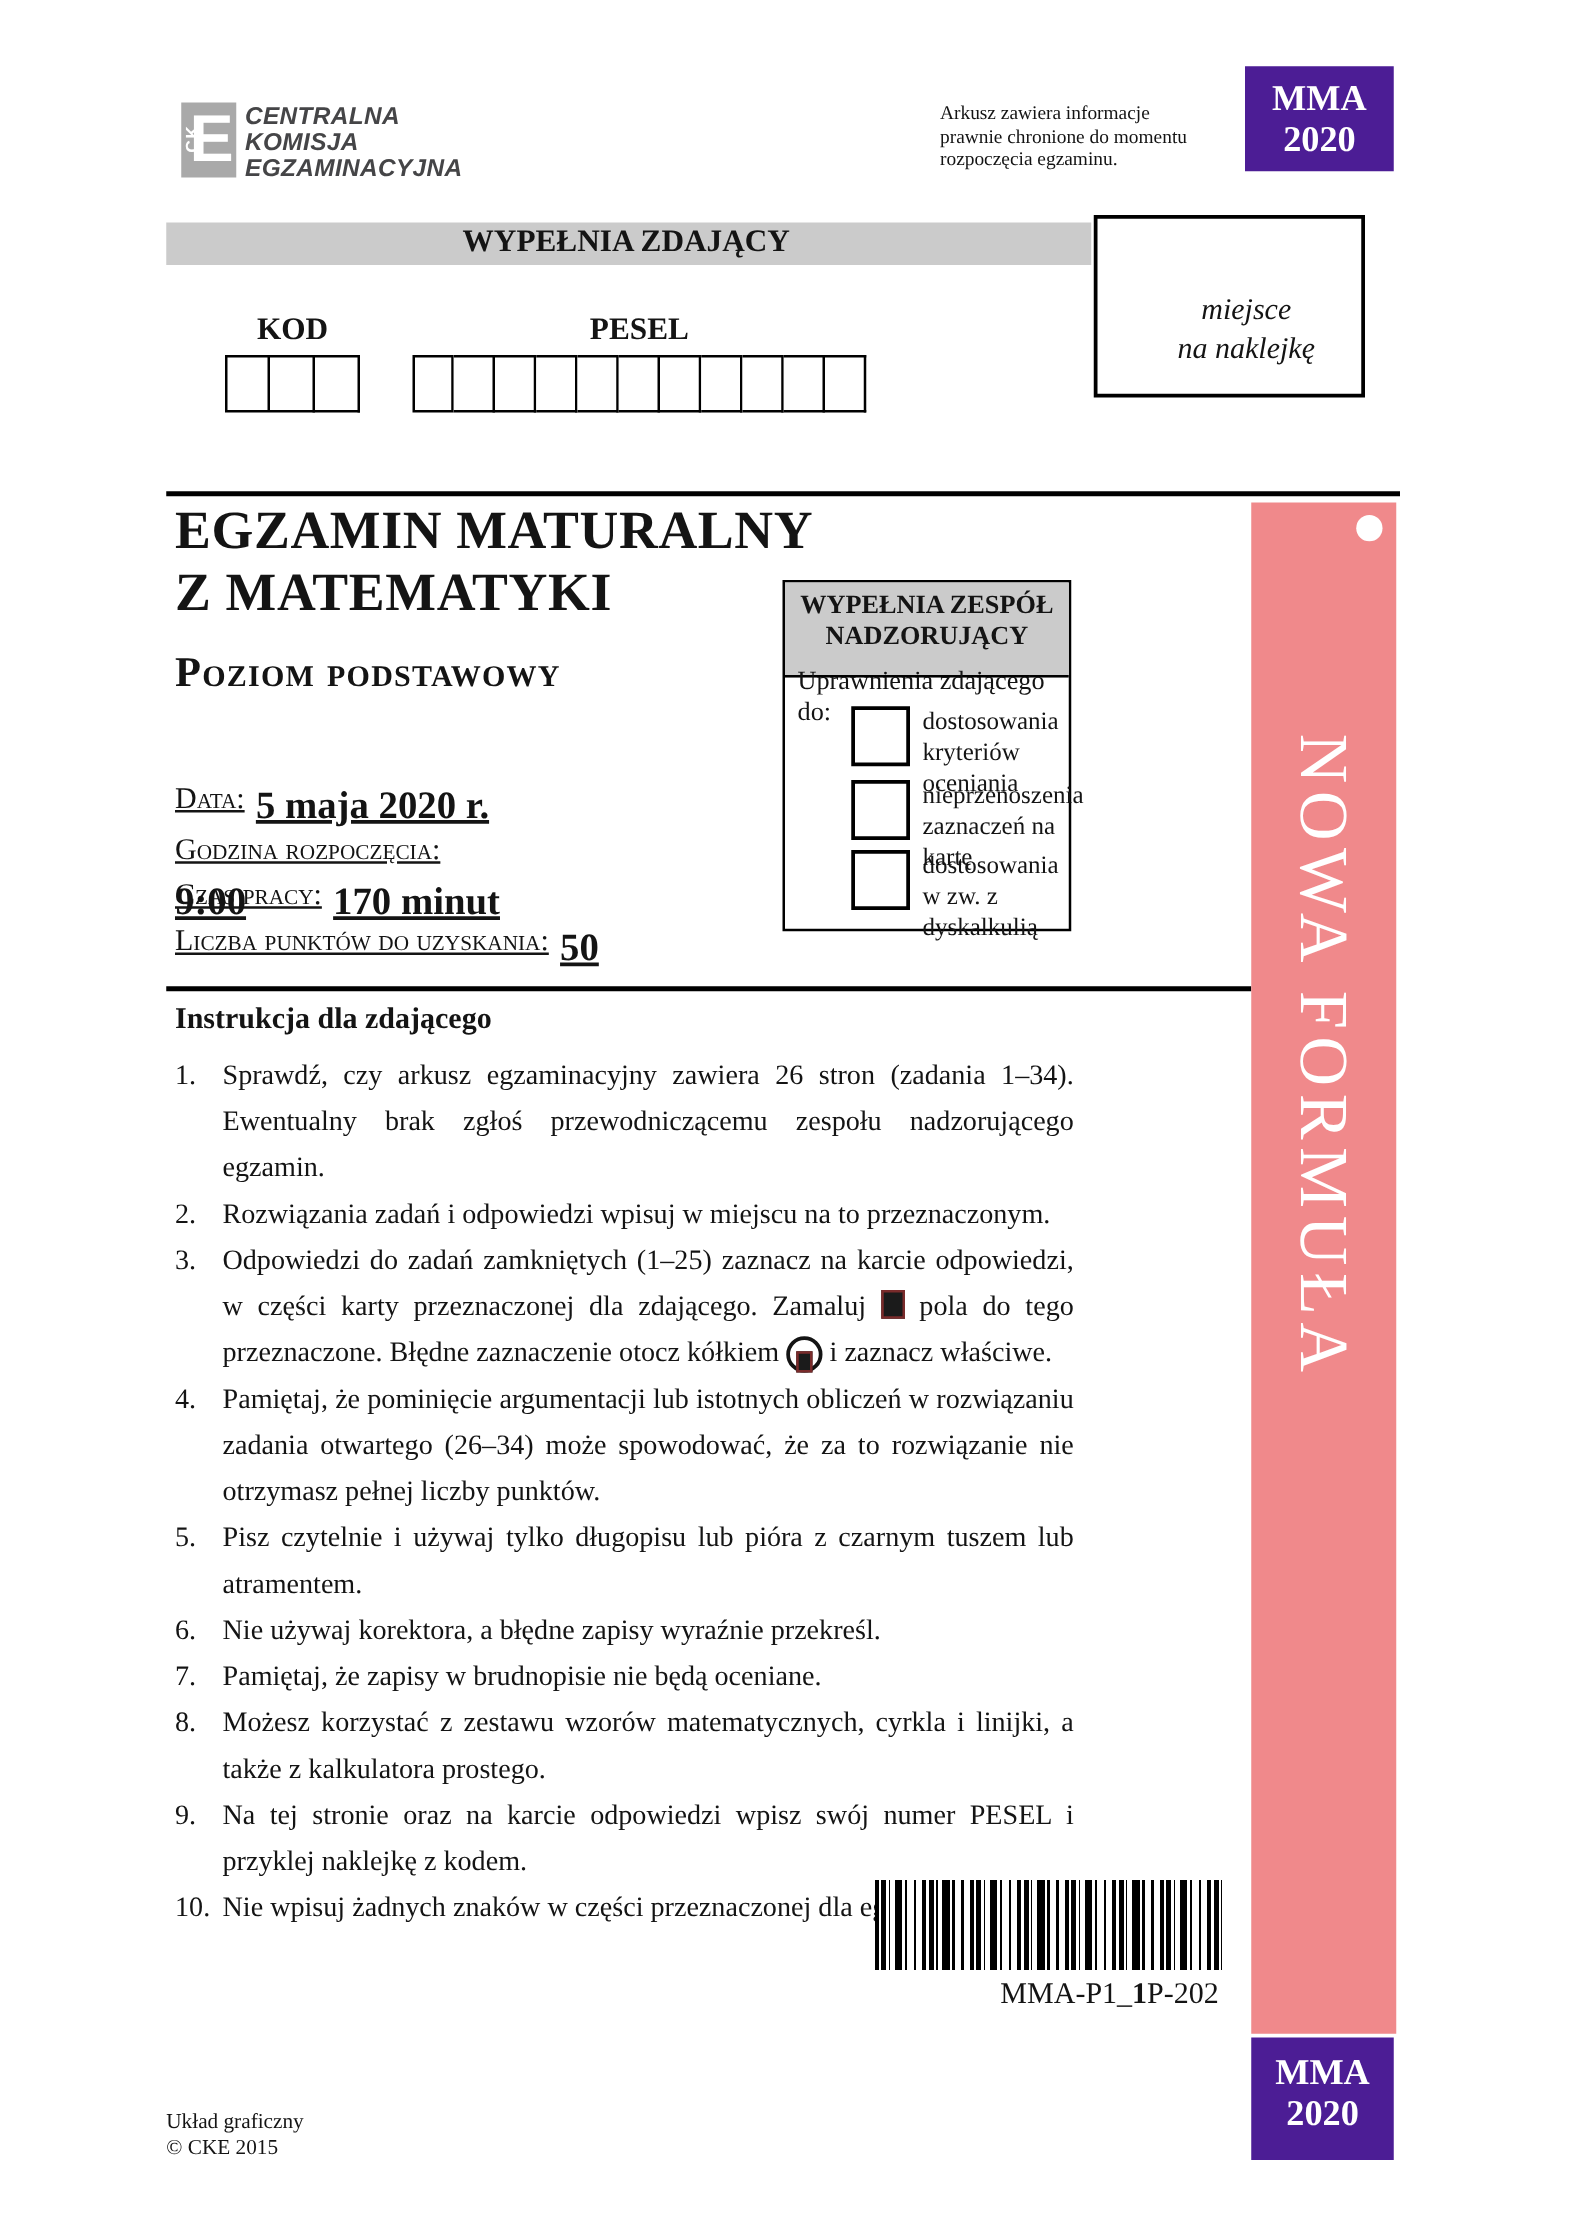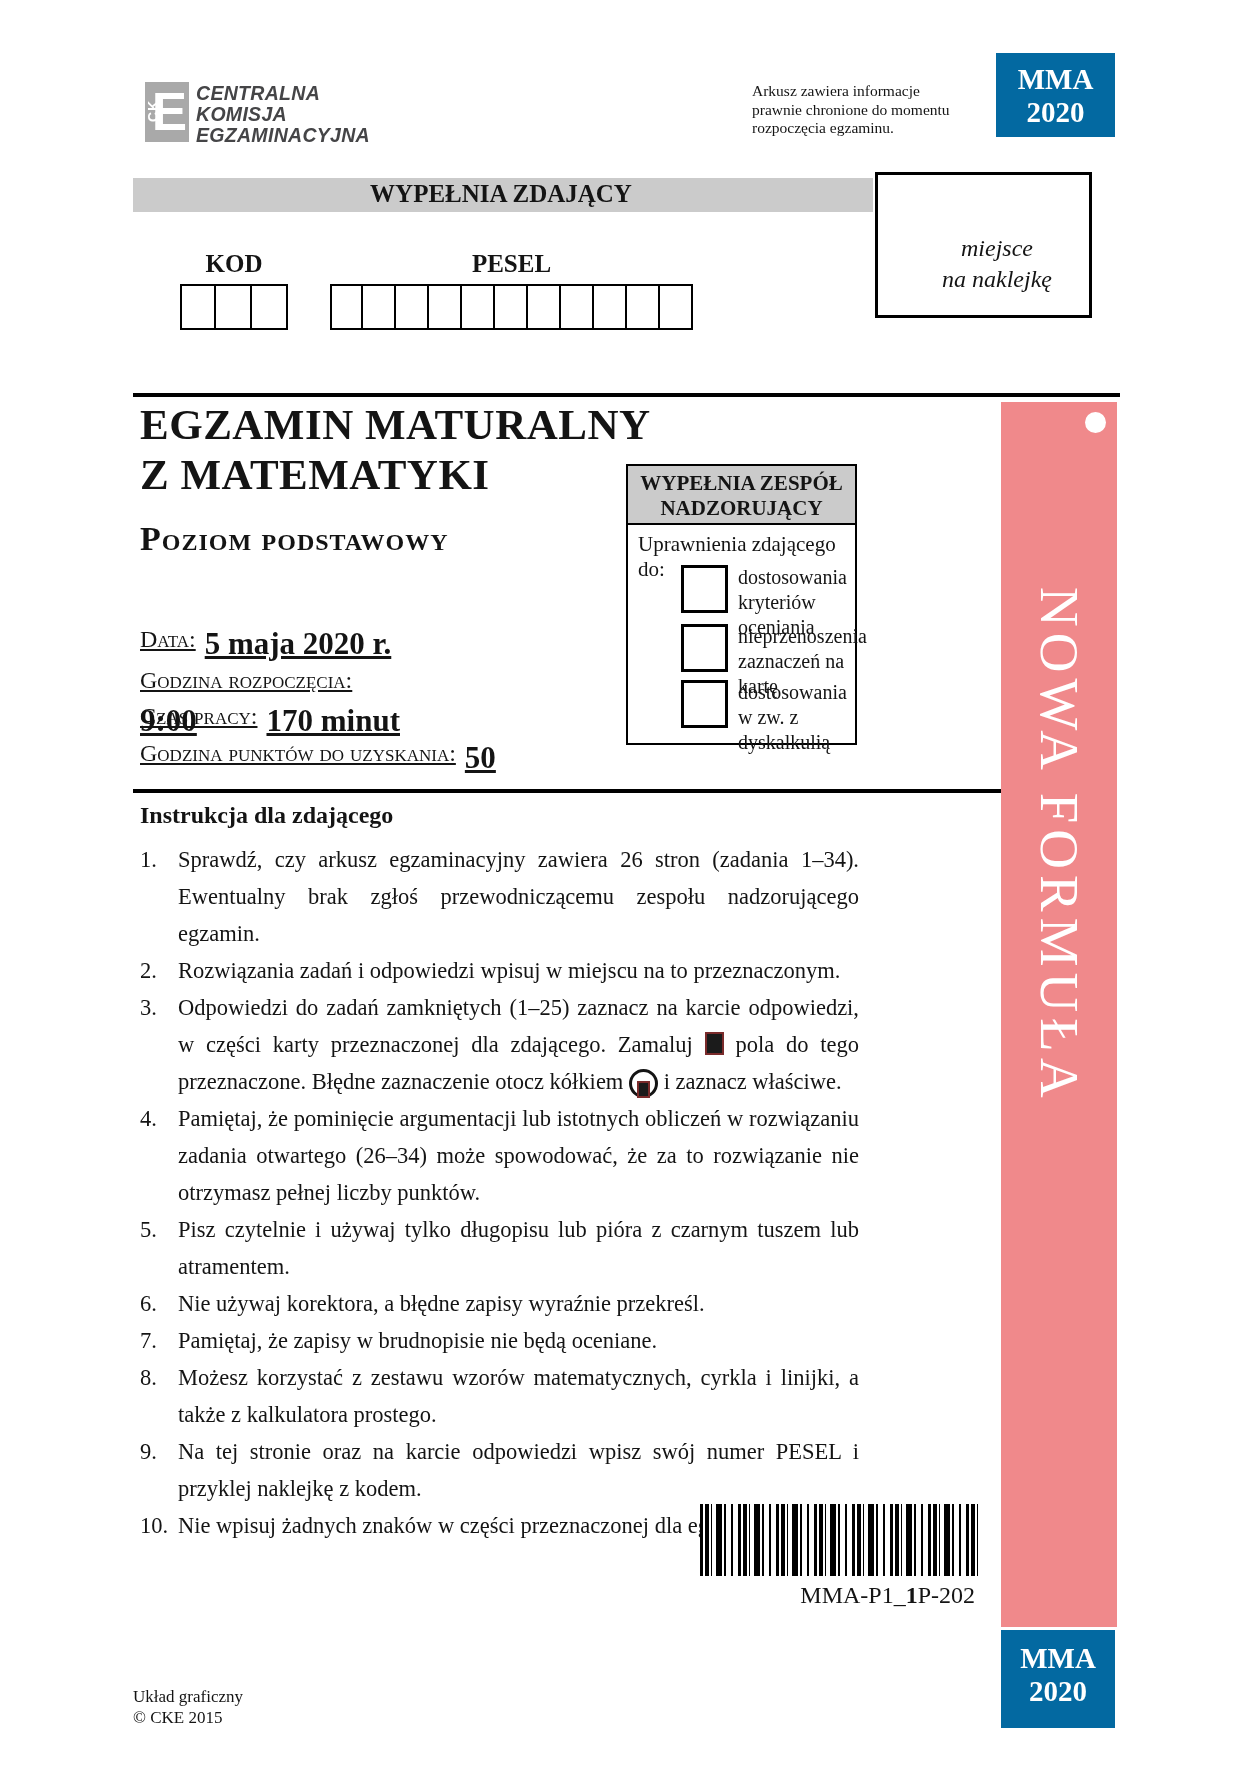--- a/index.html
+++ b/index.html
@@ -12,21 +12,21 @@
   .logo-mark { left:145px; top:82px; width:44px; height:60px; background:#A9A9A9; }
   .logo-ck { position:absolute; left:-3px; top:21px; transform:rotate(-90deg);
              font-family:"Liberation Sans", sans-serif; font-weight:bold; font-size:14px;
              color:#fff; letter-spacing:1px; }
   .logo-e  { position:absolute; right:2px; top:2px; font-family:"Liberation Sans", sans-serif;
              font-weight:bold; font-size:53px; line-height:56px; color:#fff; }
   .org-name { left:196px; top:83px; font-family:"Liberation Sans", sans-serif;
               font-weight:bold; font-size:19.5px; line-height:21px; color:#454547; letter-spacing:0.3px;font-style:italic; }
   .legal { left:752px; top:82px; width:210px; font-size:15.5px; line-height:18.5px; }
 
-  .code-box { width:119px; background:#0369a1; color:#fff; text-align:center;
+  .code-box { width:119px; background:#4c1d95; color:#fff; text-align:center;
               font-weight:bold; font-size:29px; line-height:33px; padding-top:10px;
               box-sizing:border-box; }
   .code-box-top { left:996px; top:53px; height:84px; }
   .code-box-bottom { left:1001px; top:1630px; width:114px; height:98px; padding-top:12px; }
 
   
   .zdajacy-bar { left:133px; top:178px; width:740px; height:34px; background:#CBCBCB; }
   .zdajacy-text { position:absolute; left:0; top:2px; width:640px; text-align:center;
                   font-weight:bold; font-size:25px;padding-left:48px; }
   .field-label { text-align:center; font-weight:bold; font-size:25px; }
@@ -48,21 +48,21 @@
   .rule-top { left:133px; top:393px; width:987px; height:4px; }
   .rule-mid { left:133px; top:789px; width:868px; height:4px; }
   .title-line { left:140px; font-weight:bold; font-size:43px; letter-spacing:0.5px; }
   .title-1 { top:400px; } .title-2 { top:450px; }
   .title-level { left:140px; top:520px; font-weight:bold; font-size:34px;
                  font-variant:small-caps; letter-spacing:1px; }
 
   
   .sup-box { left:626px; top:464px; width:231px; height:281px;
              border:2.5px solid #000; box-sizing:border-box; background:#fff; }
-  .sup-header { height:59px; background:#CBCBCB; border-bottom:2.5px solid #000;
+  .sup-header { height:76px; background:#CBCBCB; border-bottom:2.5px solid #000;
                 box-sizing:border-box; text-align:center; font-weight:bold;
                 font-size:21px; line-height:25px; padding-top:5px; }
   .sup-intro { position:absolute; left:10px; top:66px; font-size:21px; }
   .chk { position:absolute; left:53px; width:47px; height:48px;
          border:3px solid #000; box-sizing:border-box; background:#fff; }
   .chk-1 { top:99px; } .chk-2 { top:158px; } .chk-3 { top:214px; }
   .chk-label { position:absolute; left:110px; font-size:20px; line-height:25px; }
   .chk-label-1 { top:99px; } .chk-label-2 { top:158px; } .chk-label-3 { top:214px; }
 
   
@@ -187,21 +187,21 @@
   </div>
   <div class="abs meta-row meta-1">
     <span class="meta-label">Godzina rozpoczęcia:</span>
     <span class="meta-value">9:00</span>
   </div>
   <div class="abs meta-row meta-2">
     <span class="meta-label">Czas pracy:</span>
     <span class="meta-value">170 minut</span>
   </div>
   <div class="abs meta-row meta-3">
-    <span class="meta-label">Godzina punktów do uzyskania:</span>
+    <span class="meta-label">Liczba punktów do uzyskania:</span>
     <span class="meta-value">50</span>
   </div>
 
   <div class="abs rule rule-mid"></div>
   <div class="abs instr-heading">Instrukcja dla zdającego</div>
 
   <div class="abs instr-list">
     <div class="li">
       <span class="num">1.</span>
       <div class="txt">Sprawdź, czy arkusz egzaminacyjny zawiera 26 stron (zadania 1–34). Ewentualny brak zgłoś przewodniczącemu zespołu nadzorującego egzamin.</div>

